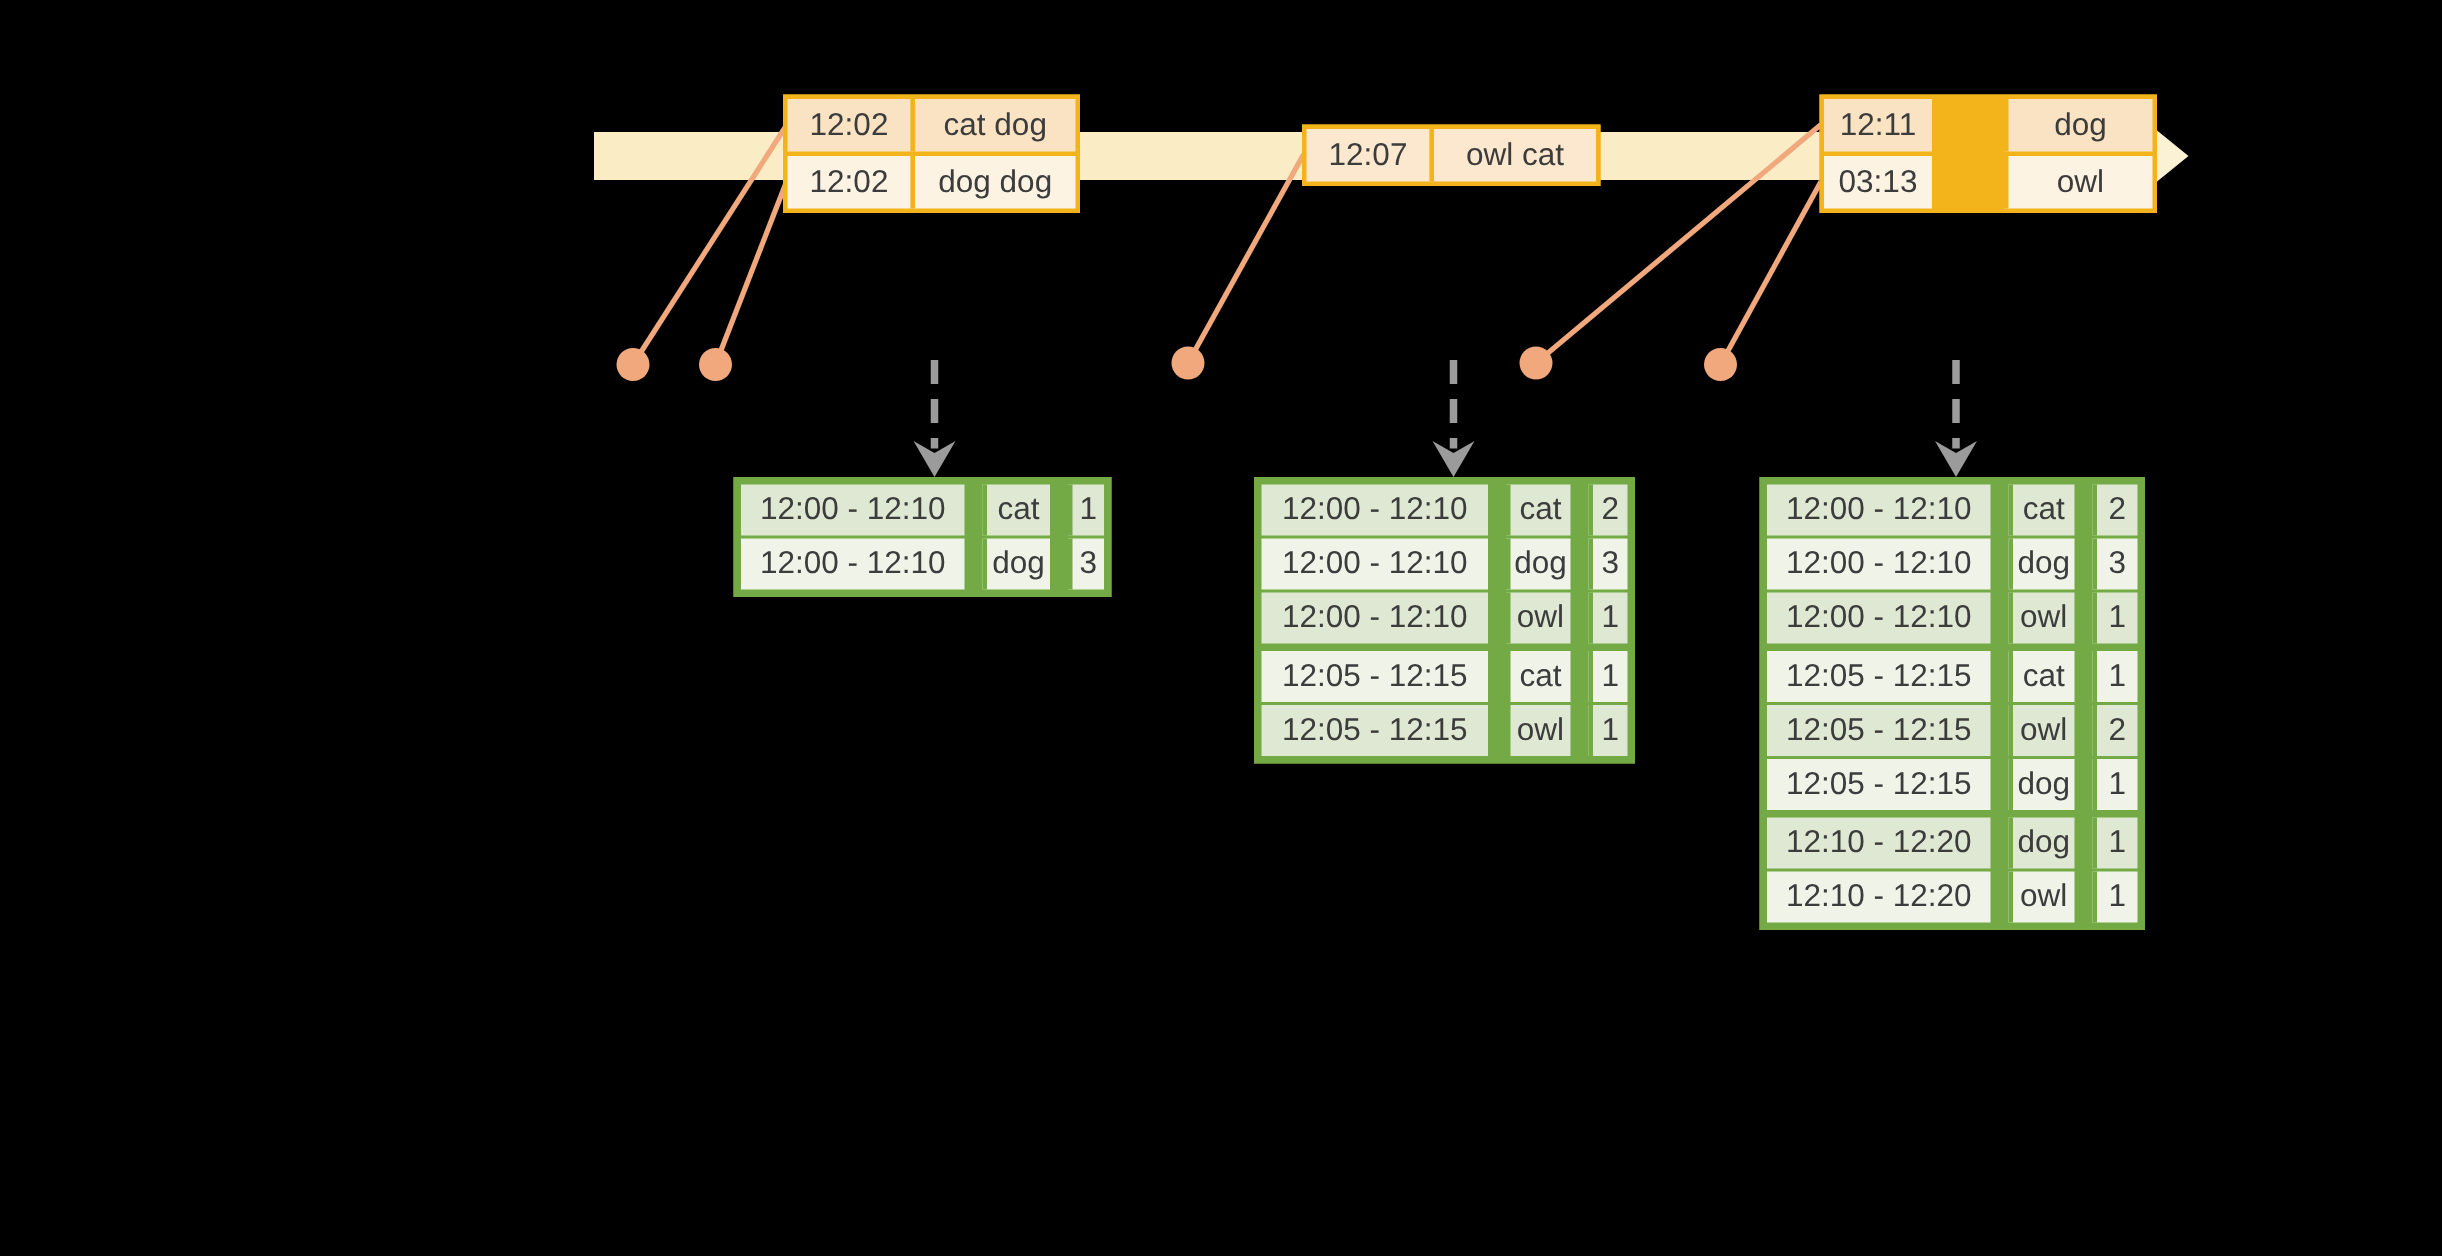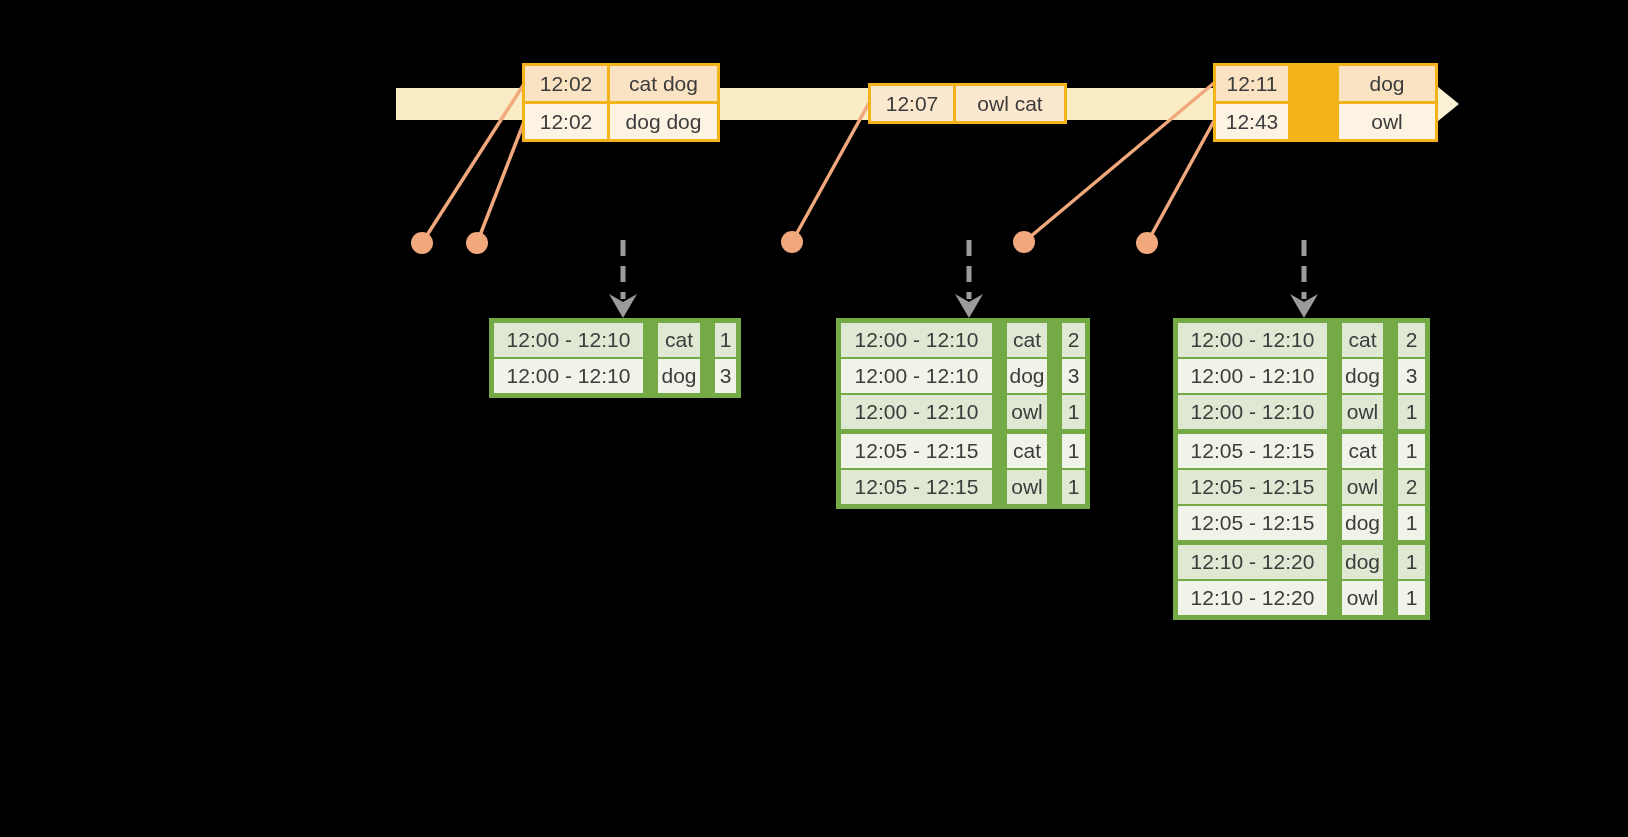--- a/index.html
+++ b/index.html
@@ -88,21 +88,21 @@
         <div class="ev-cell time">12:07</div>
         <div class="ev-cell words">owl cat</div>
       </div>
     </div>
   <div id="ev3" class="ev-table">
       <div class="ev-row ev-dark">
         <div class="ev-cell time">12:11</div>
         <div class="ev-cell words">dog</div>
       </div>
       <div class="ev-row ev-light">
-        <div class="ev-cell time">12:43</div>
+        <div class="ev-cell time">03:13</div>
         <div class="ev-cell words">owl</div>
       </div>
     </div>
 
   <div id="rt1" class="rt">
       <div class="rt-row dark">
         <div class="rt-cell window">12:00 - 12:10</div>
         <div class="rt-cell word">cat</div>
         <div class="rt-cell count">1</div>
       </div>

